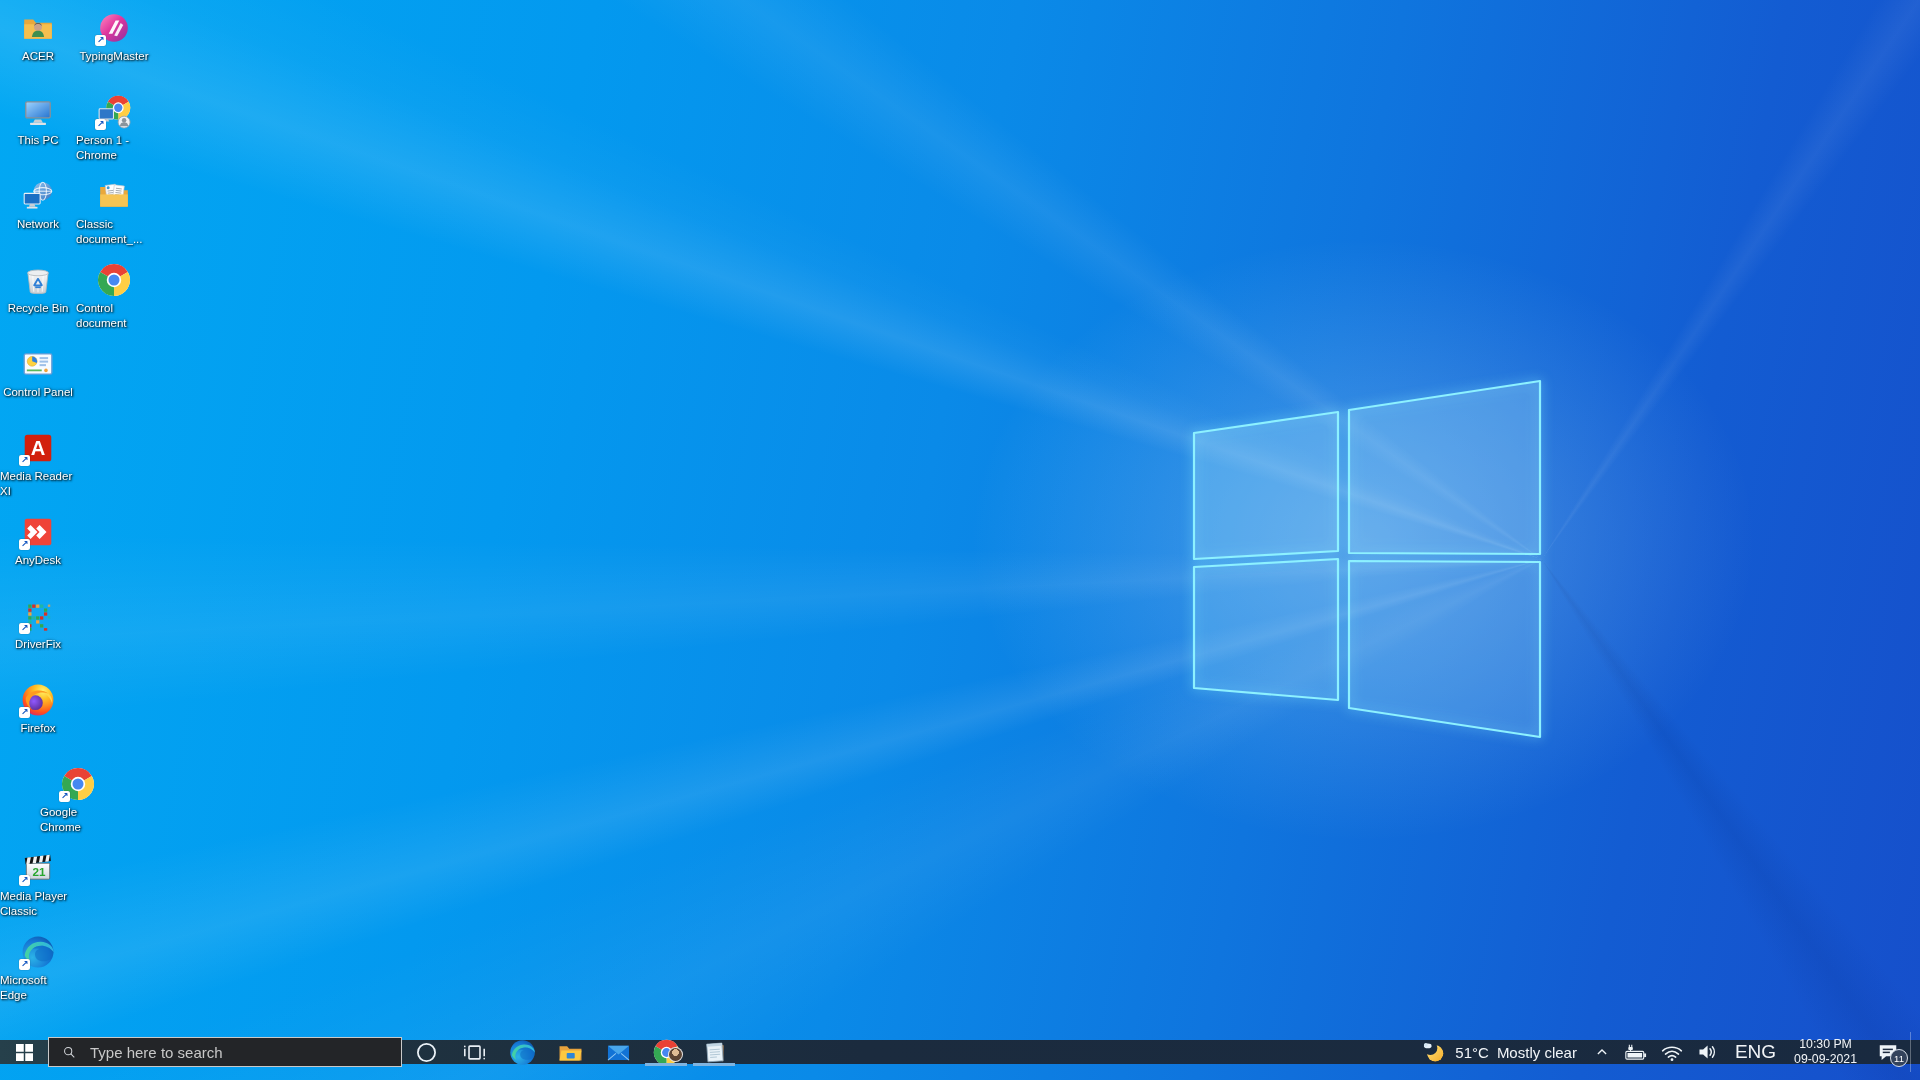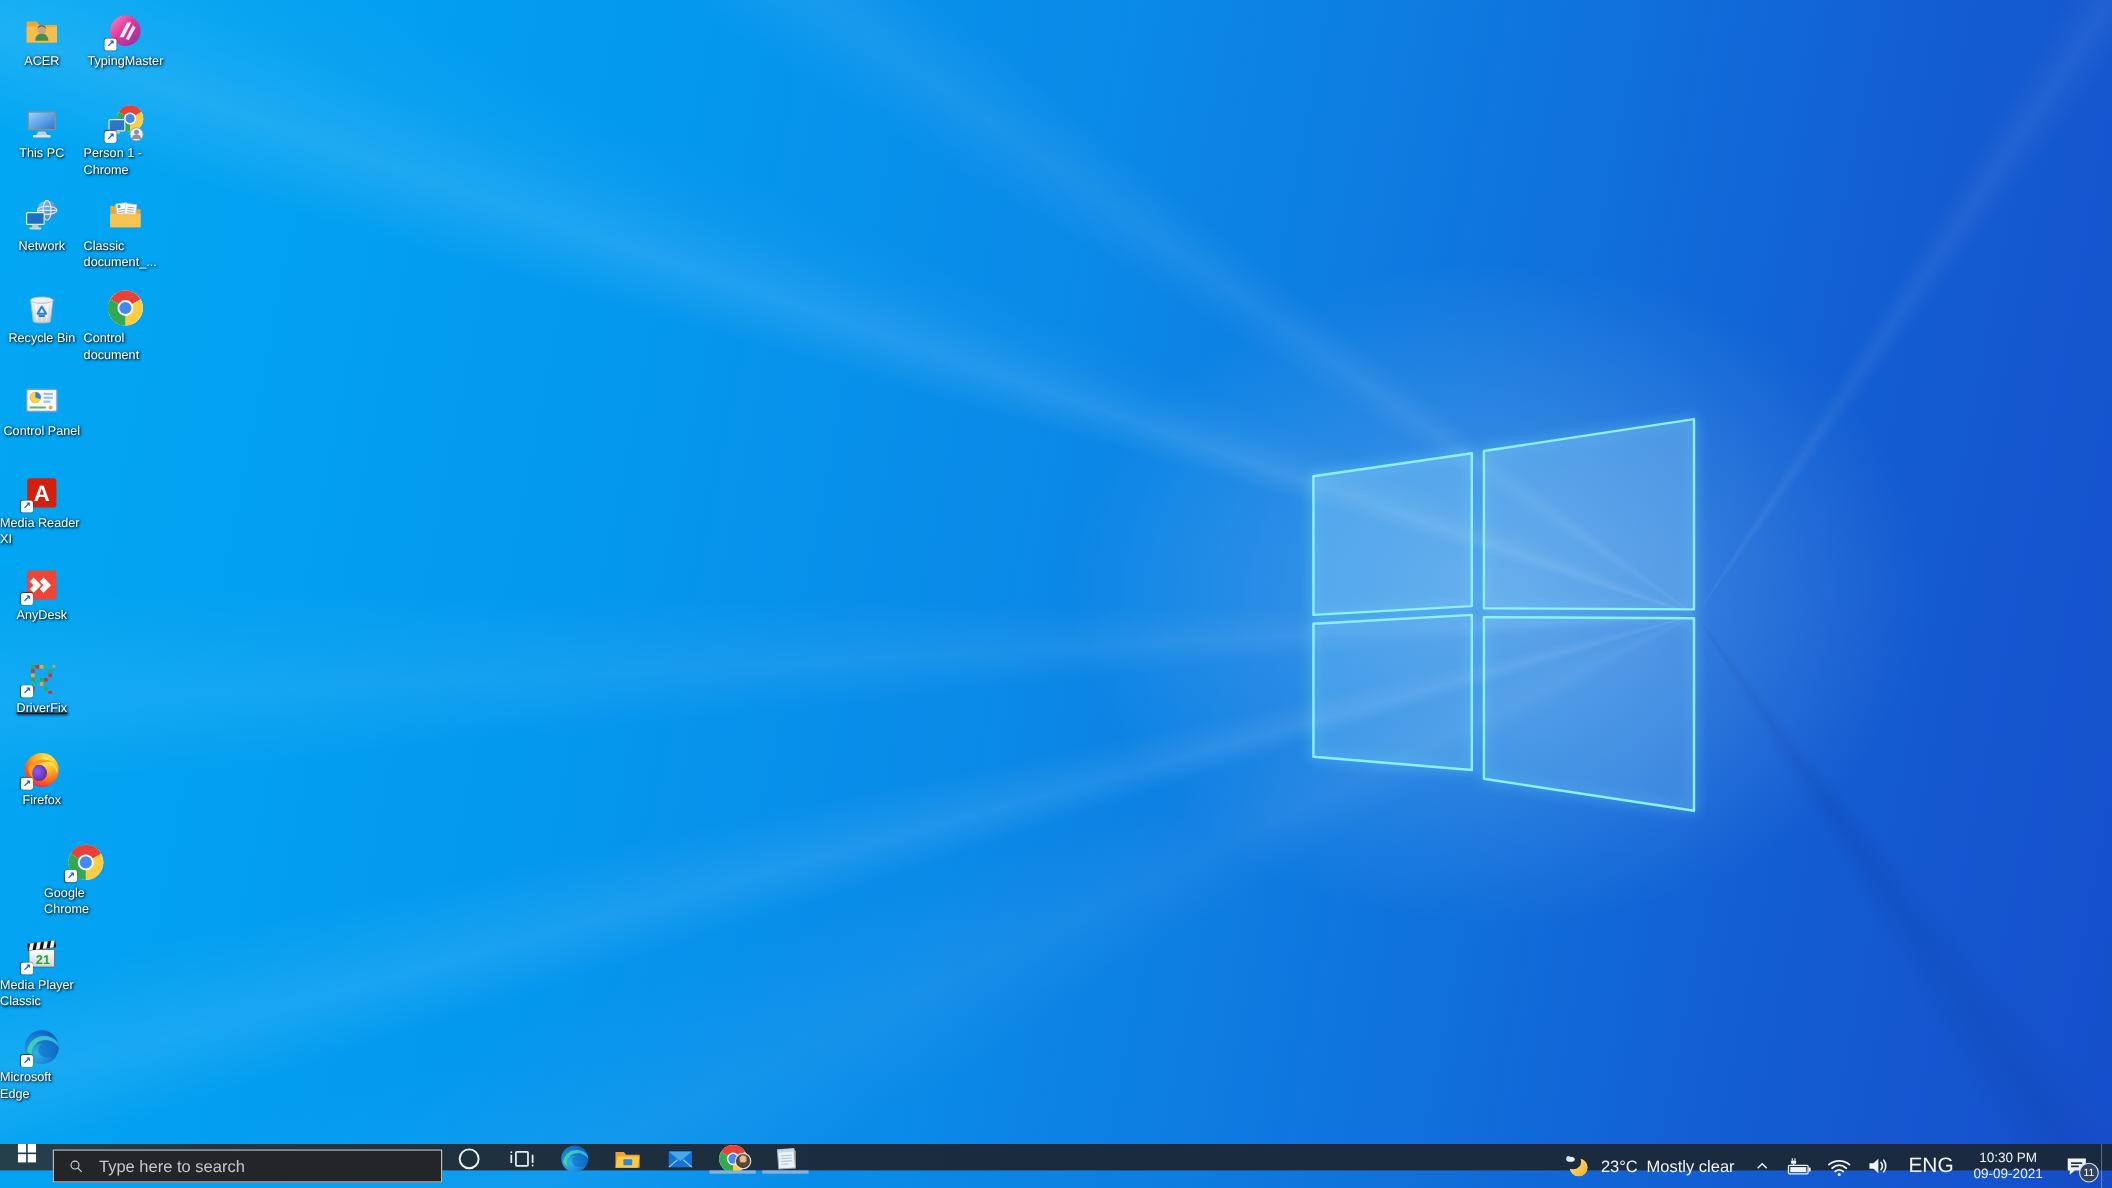--- a/index.html
+++ b/index.html
@@ -21,21 +21,21 @@
   .icons-layer{position:absolute;left:0;top:0;width:160px;height:1040px;}
   .desktop-icon{position:absolute;width:76px;display:flex;flex-direction:column;align-items:center;cursor:default;}
   .desktop-icon .glyph{position:relative;width:36px;height:36px;display:flex;align-items:center;justify-content:center;}
   .desktop-icon .glyph svg{width:34px;height:34px;}
   .shortcut-badge{position:absolute;left:-1px;bottom:0;width:11px;height:11px;background:#fff;
     border-radius:2px;box-shadow:0 0 1px rgba(0,0,0,.6);display:flex;align-items:center;justify-content:center;}
   .shortcut-badge::before{content:"\2197";font-size:9px;font-weight:bold;color:#1557c0;line-height:1;}
   .desktop-icon .label{margin-top:3px;font-size:11.5px;line-height:1.28;color:#fff;text-align:left;max-width:76px;
     text-shadow:1px 1px 2px rgba(0,0,0,.95),0 0 3px rgba(0,0,0,.6);}
   
-  .taskbar{position:absolute;left:0;top:1040px;width:1920px;height:24px;display:flex;align-items:flex-start;
+  .taskbar{position:absolute;left:0;top:1040px;width:1920px;height:24px;display:flex;align-items:center;
     background:linear-gradient(90deg,#26404b 0%,#203440 12%,#1b2b3e 45%,#192a40 100%);}
   .tb-btn{position:relative;width:48px;display:flex;align-items:center;justify-content:center;flex:0 0 auto;}
   .tb-btn svg{width:27px;height:27px;}
   .tb-btn.start svg{width:17px;height:17px;}
   .tb-btn.running::after{content:"";position:absolute;left:3px;right:3px;bottom:0;height:3px;background:#7fb4e0;}
   .search-box{margin:5px 0 5px 0;width:352px;height:28px;background:#232528;border:1px solid #c9c9c9;
     display:flex;align-items:center;flex:0 0 auto;}
   .search-box svg{width:17px;height:17px;margin:0 10px 0 12px;flex:0 0 auto;}
   .search-box input{flex:1;background:transparent;border:none;outline:none;color:#d6d6d6;font-size:15px;
     font-family:"Liberation Sans",sans-serif;}
@@ -389,21 +389,21 @@
   </div>
       <div class="desktop-icon" style="left: 0px; top: 514px;">
     <span class="glyph">
       <svg>
             <use href="#sym-anydesk"></use>
           </svg>
       <span class="shortcut-badge"></span>
     </span>
     <span class="label">AnyDesk</span>
   </div>
-      <div class="desktop-icon" style="left: 0px; top: 598px; text-decoration: underline;">
+      <div class="desktop-icon" style="left: 0px; top: 598px;">
     <span class="glyph">
       <svg>
             <use href="#sym-driverfix"></use>
           </svg>
       <span class="shortcut-badge"></span>
     </span>
     <span class="label">DriverFix</span>
   </div>
       <div class="desktop-icon" style="left: 0px; top: 682px;">
     <span class="glyph">
@@ -529,21 +529,21 @@
           <use href="#sym-notepad"></use>
         </svg>
   </div>
     </div>
   <div class="tb-spacer"></div>
   <div class="tray">
     <div class="tray-item weather">
       <svg>
           <use href="#sym-moon"></use>
         </svg>
-      <span class="temp">23°C</span>
+      <span class="temp">51°C</span>
       <span class="cond">Mostly clear</span>
     </div>
     <div class="tray-item">
       <svg style="width:22px;height:22px">
           <use href="#sym-chevron-up"></use>
         </svg>
     </div>
     <div class="tray-item">
       <svg>
           <use href="#sym-battery"></use>

